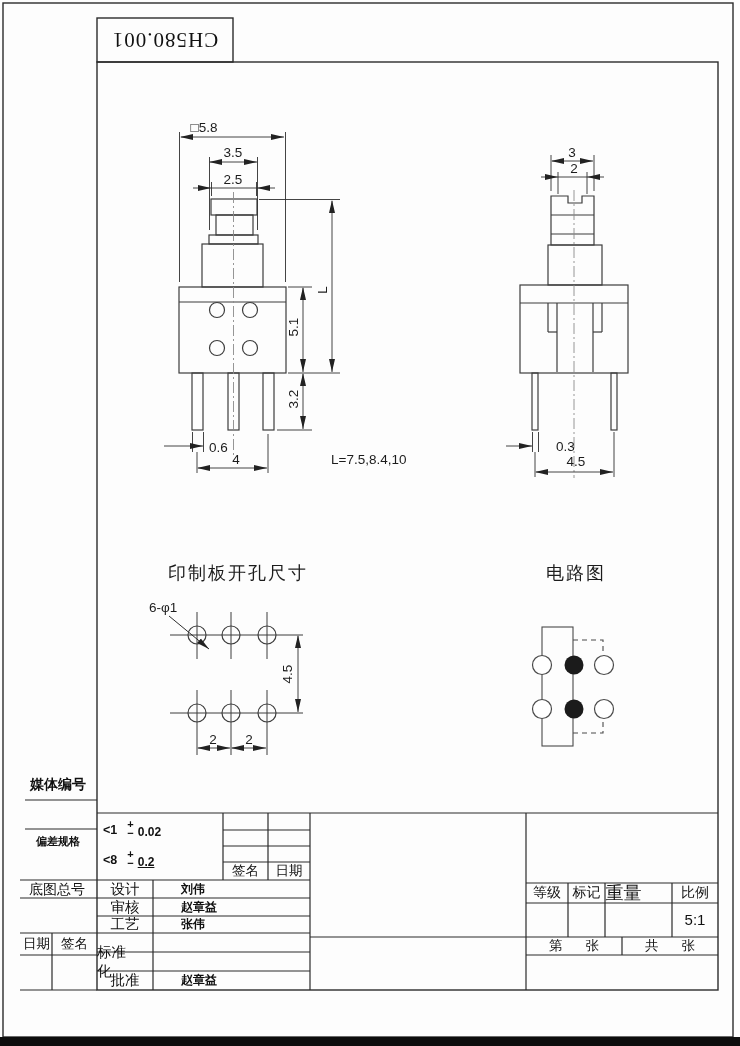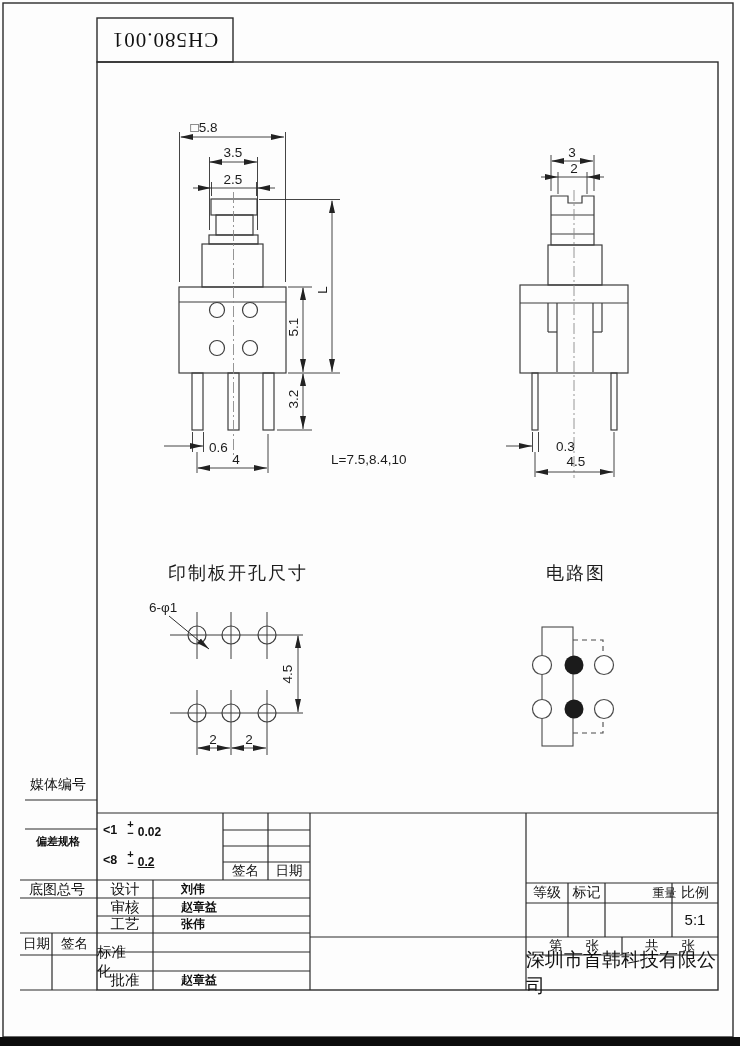--- a/index.html
+++ b/index.html
@@ -207,21 +207,21 @@
         <circle cx="604" cy="665" r="9.5" fill="#fff" stroke="#4a4a4a" stroke-width="1.2"></circle>
         <circle cx="542" cy="709" r="9.5" fill="#fff" stroke="#4a4a4a" stroke-width="1.2"></circle>
         <circle cx="574" cy="709" r="9.5" fill="#1b1b1b" stroke="none"></circle>
         <circle cx="604" cy="709" r="9.5" fill="#fff" stroke="#4a4a4a" stroke-width="1.2"></circle>
       </g>
     </g>
   </svg>
 
   <div class="abs ctr" style="left:97px;top:18px;width:136px;height:44px;transform:rotate(180deg);font-size:21px;letter-spacing:1px;">CH580.001</div>
 
-  <div class="abs ctr cn" style="left:22px;top:775px;width:72px;height:20px;font-size:14px;">媒体编号</div>
+  <div class="abs ctr cn" style="left:22px;top:775px;width:72px;height:20px;font-size:14px;font-weight:bold;">媒体编号</div>
   <div class="abs ctr cn" style="left:22px;top:833px;width:72px;height:16px;font-size:11px;font-weight:700;">偏差规格</div>
   <div class="abs ctr cn" style="left:18px;top:881px;width:78px;height:18px;font-size:14px;">底图总号</div>
   <div class="abs ctr cn" style="left:21px;top:935px;width:31px;height:18px;font-size:13.5px;">日期</div>
   <div class="abs ctr cn" style="left:53px;top:935px;width:43px;height:18px;font-size:13.5px;">签名</div>
 
   <div class="abs tolrow" style="left:103px;top:818px;width:116px;height:26px;">
     <span class="tolrange">&lt;1</span>
     <span class="pmcol">
       <span>+</span>
       <span>−</span>
@@ -249,29 +249,28 @@
   <div class="abs ctr cn" style="left:97px;top:933px;width:56px;height:19px;font-size:14.5px;"></div>
   <div class="abs lft cn namecell" style="left:181px;top:933px;width:128px;height:19px;"></div>
   <div class="abs ctr cn" style="left:97px;top:952px;width:36px;height:19px;font-size:14.5px;">标准化</div>
   <div class="abs lft cn namecell" style="left:181px;top:952px;width:128px;height:19px;"></div>
   <div class="abs ctr cn" style="left:97px;top:971px;width:56px;height:19px;font-size:14.5px;">批准</div>
   <div class="abs lft cn namecell" style="left:181px;top:971px;width:128px;height:19px;">赵章益</div>
 
 
   <div class="abs ctr cn" style="left:526px;top:883px;width:42px;height:20px;font-size:14px;">等级</div>
   <div class="abs ctr cn" style="left:568px;top:883px;width:37px;height:20px;font-size:14px;">标记</div>
-  <div class="abs ctr cn" style="left:631px;top:883px;width:67px;height:20px;font-size:12px;border-radius:6px;">重量</div>
+  <div class="abs ctr cn" style="left:590px;top:883px;width:67px;height:20px;font-size:18px;border-radius:6px;">重量</div>
   <div class="abs ctr cn" style="left:672px;top:883px;width:46px;height:20px;font-size:14px;">比例</div>
   <div class="abs ctr num" style="left:672px;top:905px;width:46px;height:28px;font-size:15px;">5:1</div>
 
   <div class="abs cn" style="left:526px;top:937px;width:96px;height:18px;display:flex;align-items:center;justify-content:space-evenly;font-size:13.5px;">
     <span>第</span>
     <span>张</span>
   </div>
   <div class="abs cn" style="left:622px;top:937px;width:96px;height:18px;display:flex;align-items:center;justify-content:space-evenly;font-size:13.5px;">
     <span>共</span>
     <span>张</span>
   </div>
 
-  <div class="abs ctr cn" style="left:526px;top:955px;width:192px;height:35px;font-size:19px;">深圳市首韩科技有限公司</div>
 
   <div class="abs" style="left:0;top:1037px;width:740px;height:9px;background:#0d0d0d;"></div>
 </div>
 
 </body></html>

